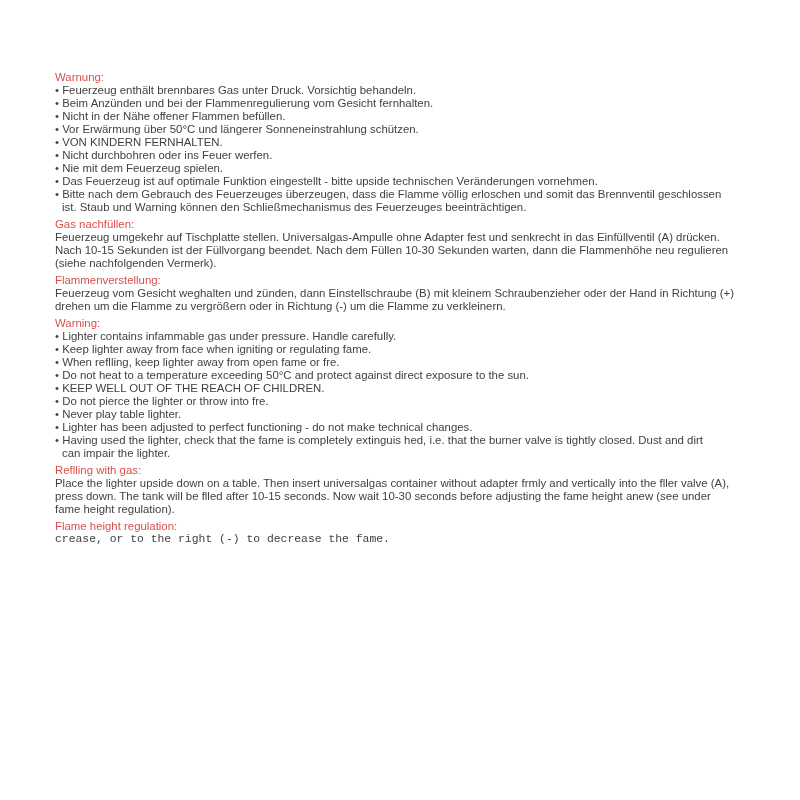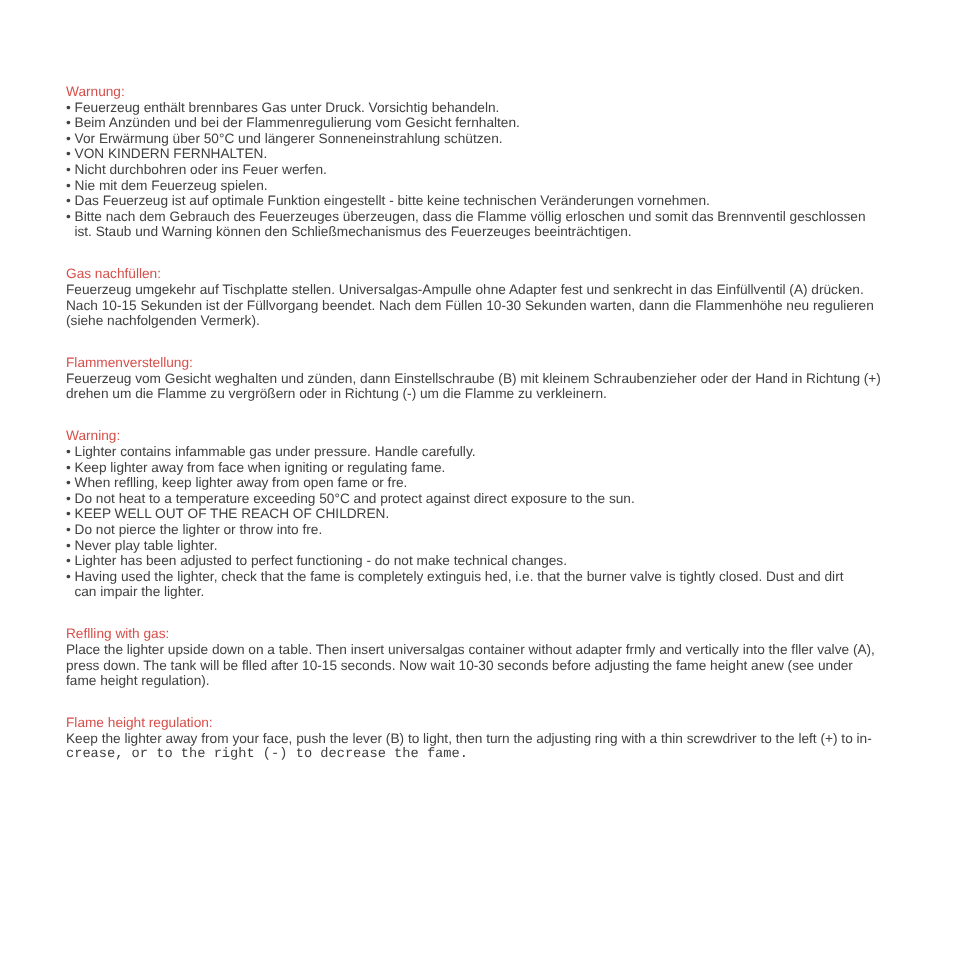--- a/index.html
+++ b/index.html
@@ -20,21 +20,21 @@
   .content {
     position: absolute;
     left: 55px;
     top: 71px;
     width: 700px;
   }
   .section {
     margin: 0;
   }
   .section + .section {
-    margin-top: 22px;
+    margin-top: 4px;
   }
   .heading {
     font-size: 11.4px;
     line-height: 13px;
     color: #d6504b;
     white-space: pre;
   }
   .line {
     font-size: 11.4px;
     line-height: 13px;
@@ -47,25 +47,26 @@
 </style>
 </head>
 <body>
 
 <div class="page">
   <div class="content" id="content-root">
       <div class="section">
         <div class="heading" style="color: rgb(214, 80, 75);">Warnung:</div>
         <div class="line" style="color: rgb(65, 65, 65);">• Feuerzeug enthält brennbares Gas unter Druck. Vorsichtig behandeln.</div>
         <div class="line" style="color: rgb(65, 65, 65);">• Beim Anzünden und bei der Flammenregulierung vom Gesicht fernhalten.</div>
+        <div class="line" style="color: rgb(65, 65, 65);">• Nicht in der Nähe offener Flammen befüllen.</div>
         <div class="line" style="color: rgb(65, 65, 65);">• Vor Erwärmung über 50°C und längerer Sonneneinstrahlung schützen.</div>
         <div class="line" style="color: rgb(65, 65, 65);">• VON KINDERN FERNHALTEN.</div>
         <div class="line" style="color: rgb(65, 65, 65);">• Nicht durchbohren oder ins Feuer werfen.</div>
         <div class="line" style="color: rgb(65, 65, 65);">• Nie mit dem Feuerzeug spielen.</div>
-        <div class="line" style="color: rgb(65, 65, 65);">• Das Feuerzeug ist auf optimale Funktion eingestellt - bitte keine technischen Veränderungen vornehmen.</div>
+        <div class="line" style="color: rgb(65, 65, 65);">• Das Feuerzeug ist auf optimale Funktion eingestellt - bitte upside technischen Veränderungen vornehmen.</div>
         <div class="line" style="color: rgb(65, 65, 65);">• Bitte nach dem Gebrauch des Feuerzeuges überzeugen, dass die Flamme völlig erloschen und somit das Brennventil geschlossen</div>
         <div class="line indent" style="color: rgb(65, 65, 65);">ist. Staub und Warning können den Schließmechanismus des Feuerzeuges beeinträchtigen.</div>
       </div>
       <div class="section">
         <div class="heading" style="color: rgb(214, 80, 75);">Gas nachfüllen:</div>
         <div class="line" style="color: rgb(65, 65, 65);">Feuerzeug umgekehr auf Tischplatte stellen. Universalgas-Ampulle ohne Adapter fest und senkrecht in das Einfüllventil (A) drücken.</div>
         <div class="line" style="color: rgb(65, 65, 65);">Nach 10-15 Sekunden ist der Füllvorgang beendet. Nach dem Füllen 10-30 Sekunden warten, dann die Flammenhöhe neu regulieren</div>
         <div class="line" style="color: rgb(65, 65, 65);">(siehe nachfolgenden Vermerk).</div>
       </div>
       <div class="section">
@@ -87,17 +88,16 @@
         <div class="line indent" style="color: rgb(65, 65, 65);">can impair the lighter.</div>
       </div>
       <div class="section">
         <div class="heading" style="color: rgb(214, 80, 75);">Reflling with gas:</div>
         <div class="line" style="color: rgb(65, 65, 65);">Place the lighter upside down on a table. Then insert universalgas container without adapter frmly and vertically into the fller valve (A),</div>
         <div class="line" style="color: rgb(65, 65, 65);">press down. The tank will be flled after 10-15 seconds. Now wait 10-30 seconds before adjusting the fame height anew (see under</div>
         <div class="line" style="color: rgb(65, 65, 65);">fame height regulation).</div>
       </div>
       <div class="section">
         <div class="heading" style="color: rgb(214, 80, 75);">Flame height regulation:</div>
-        <div class="line" style="color: rgb(65, 65, 65);">Keep the lighter away from your face, push the lever (B) to light, then turn the adjusting ring with a thin screwdriver to the left (+) to in-</div>
         <div class="line" style="color: rgb(65, 65, 65); font-family: Liberation Mono, monospace;">crease, or to the right (-) to decrease the fame.</div>
       </div>
     </div>
 </div>
 
 </body></html>

